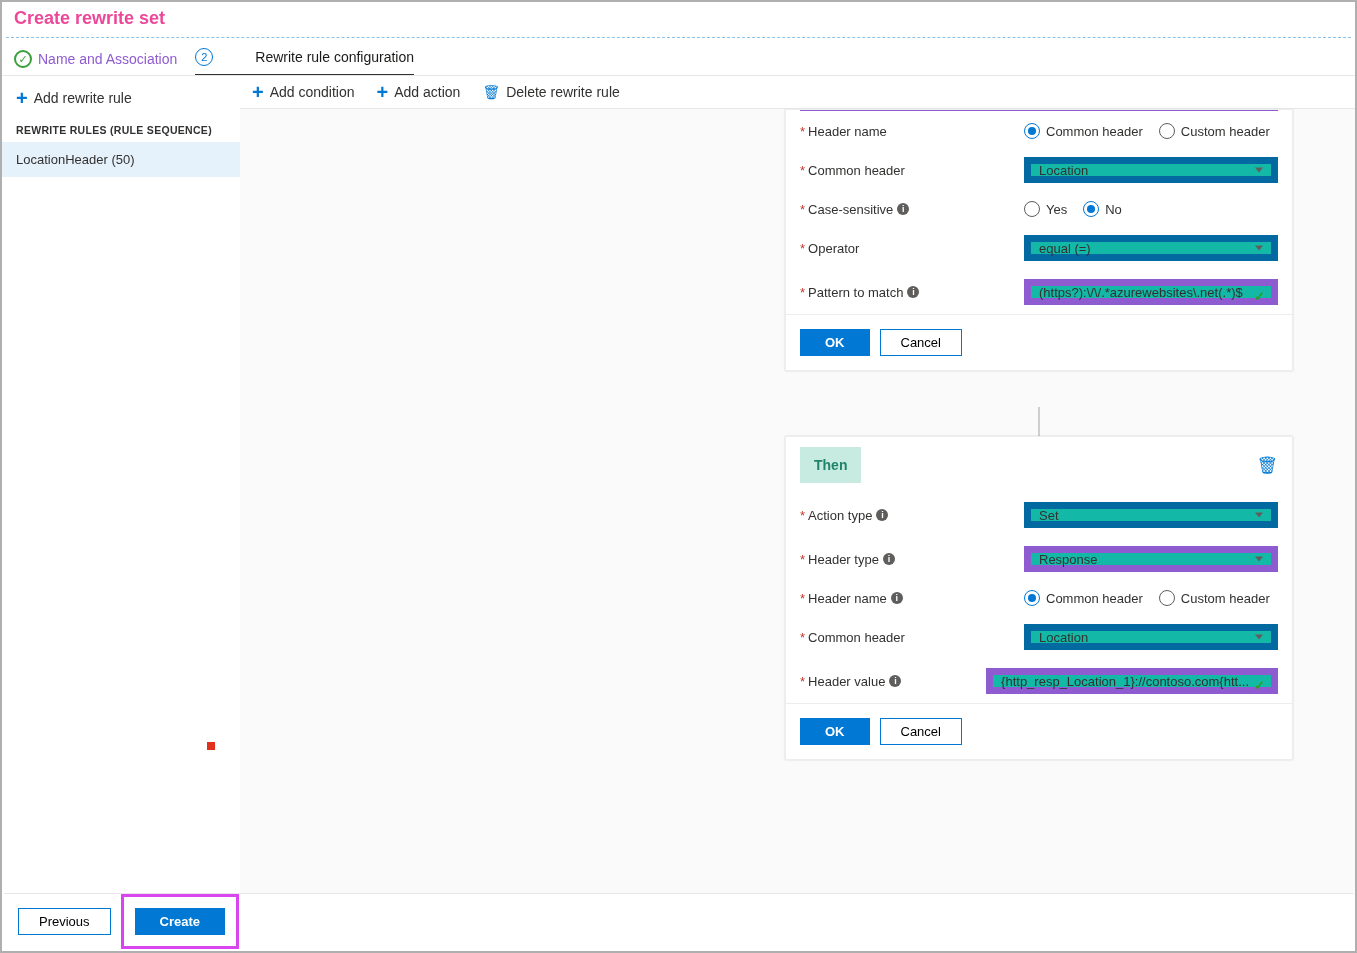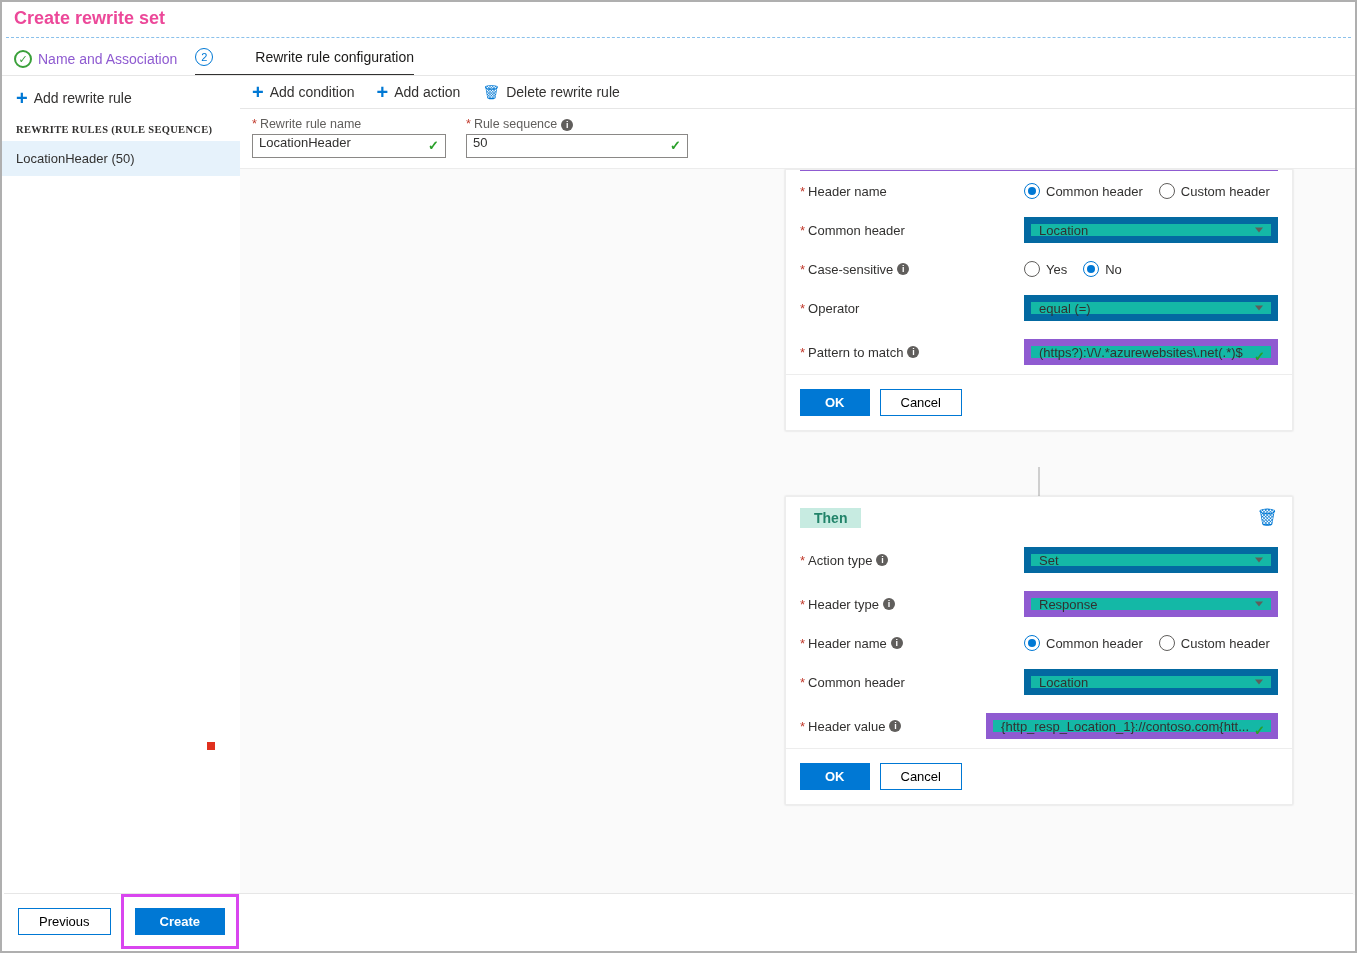--- a/index.html
+++ b/index.html
@@ -17,21 +17,21 @@
   .step.current .circle { width: 18px; height: 18px; border: 1.5px solid #0078d4; border-radius: 50%; display: flex; align-items: center; justify-content: center; color: #0078d4; font-size: 11px; }
   .step.current { border-bottom: 2px solid #323130; }
   .step.current .lbl { color: #1b1a19; margin-left: 36px; }
   .steps-underline { position: absolute; left: 0; right: 0; bottom: 0; height: 1px; background: #e6e6e6; }
 
   
   .body { display: flex; height: calc(100% - 130px); }
   .sidebar { width: 238px; border-right: 0; padding-top: 6px; }
   .cmd { display: flex; align-items: center; gap: 6px; padding: 8px 14px; color: #323130; cursor: pointer; font-size: 14px; }
   .plus { color: #0078d4; font-size: 20px; font-weight: 700; line-height: 14px; }
-  .rules-header { padding: 10px 14px 6px 14px; font-size: 10.5px; font-weight: 700; letter-spacing: .3px; color: #323130; font-family: Liberation Serif, serif; }
+  .rules-header { padding: 10px 14px 6px 14px; font-size: 10.5px; font-weight: 700; letter-spacing: .3px; color: #323130; }
   .rule-item { padding: 10px 14px; background: #e6f2fb; cursor: pointer; font-size: 13px; }
 
   .main { flex: 1; display: flex; flex-direction: column; }
   .toolbar { display: flex; align-items: center; gap: 22px; padding: 8px 12px; border-bottom: 1px solid #e6e6e6; font-size: 14px; }
   .toolbar .titem { display: flex; align-items: center; gap: 6px; cursor: pointer; }
   .trash { color: #0078d4; }
 
   .rule-props { display: flex; gap: 20px; padding: 8px 12px 10px 12px; border-bottom: 1px solid #ececec; }
   .fld { display: flex; flex-direction: column; gap: 3px; }
   .fld-label { font-size: 12.5px; color: #605e5c; }
@@ -42,21 +42,21 @@
   .tinput.w1 { width: 194px; }
   .tinput.w2 { width: 222px; }
 
   .canvas { flex: 1; position: relative; overflow: hidden; background: #fafafa; }
 
   .card { position: absolute; right: 62px; width: 508px; background: #fff; box-shadow: 0 0 2px rgba(0,0,0,.15); border: 1px solid #ededed; }
   .card.if-card { top: 0; }
   .card.then-card { top: 327px; }
 
   .card-head { display: flex; align-items: center; justify-content: space-between; padding: 10px 14px; }
-  .chip { display: inline-block; background: #c7ebe1; color: #218369; padding: 2px 14px; font-weight: 600; font-size: 14px; }
+  .chip { display: inline-block; background: #c7ebe1; color: #218369; padding: 10px 14px; font-weight: 600; font-size: 14px; }
   .del-icon { color: #0078d4; cursor: pointer; font-size: 17px; }
 
   .row { display: flex; align-items: center; gap: 12px; padding: 9px 14px; }
   .row .lab { width: 212px; font-size: 13px; color: #323130; display: flex; align-items: center; }
   .row .ctrl { flex: 1; }
 
   .sel, .txt { width: 100%; height: 26px; border: 7px solid #0369a1; background: #14b8a6; font-size: 13px; padding: 0 22px 0 8px; position: relative; display: flex; align-items: center; }
   .sel::after { content: ""; position: absolute; right: 8px; top: 50%; transform: translateY(-50%); border-left: 4px solid transparent; border-right: 4px solid transparent; border-top: 5px solid #605e5c; }
   .sel.purple, .txt.purple { border-color: #8f5bd1; }
   .txt.ok::after { content: "✓"; position: absolute; right: 6px; top: 3px; color: #2aa02a; font-weight: 700; }
@@ -117,30 +117,20 @@
         <div class="titem">
           <span class="plus">+</span>
           <span>Add action</span>
         </div>
         <div class="titem">
           <span class="trash">🗑</span>
           <span>Delete rewrite rule</span>
         </div>
       </div>
 
-      <div class="rule-props">
-        <div class="fld">
-          <div class="fld-label"><span class="req">*</span><span>Rewrite rule name</span></div>
-          <div class="tinput ok w1"><span>LocationHeader</span></div>
-        </div>
-        <div class="fld">
-          <div class="fld-label"><span class="req">*</span><span>Rule sequence</span><span class="info">i</span></div>
-          <div class="tinput ok w2"><span>50</span></div>
-        </div>
-      </div>
 
       <div class="canvas">
 
         <div class="card if-card">
           <div style="height:4px;border-top:1px solid #8f5bd1;margin:0 14px;background:#fff"></div>
           <div class="row">
             <div class="lab">
                 <span class="req">*</span>
                 <span>Header name</span>
               </div>

